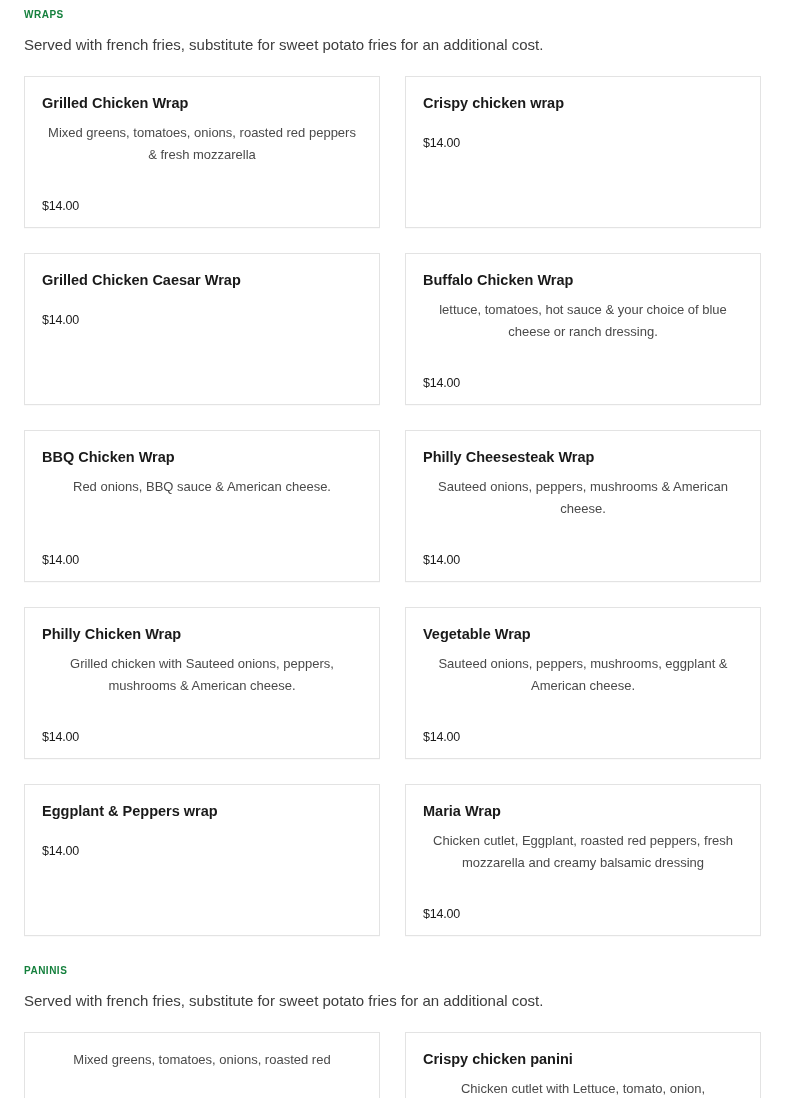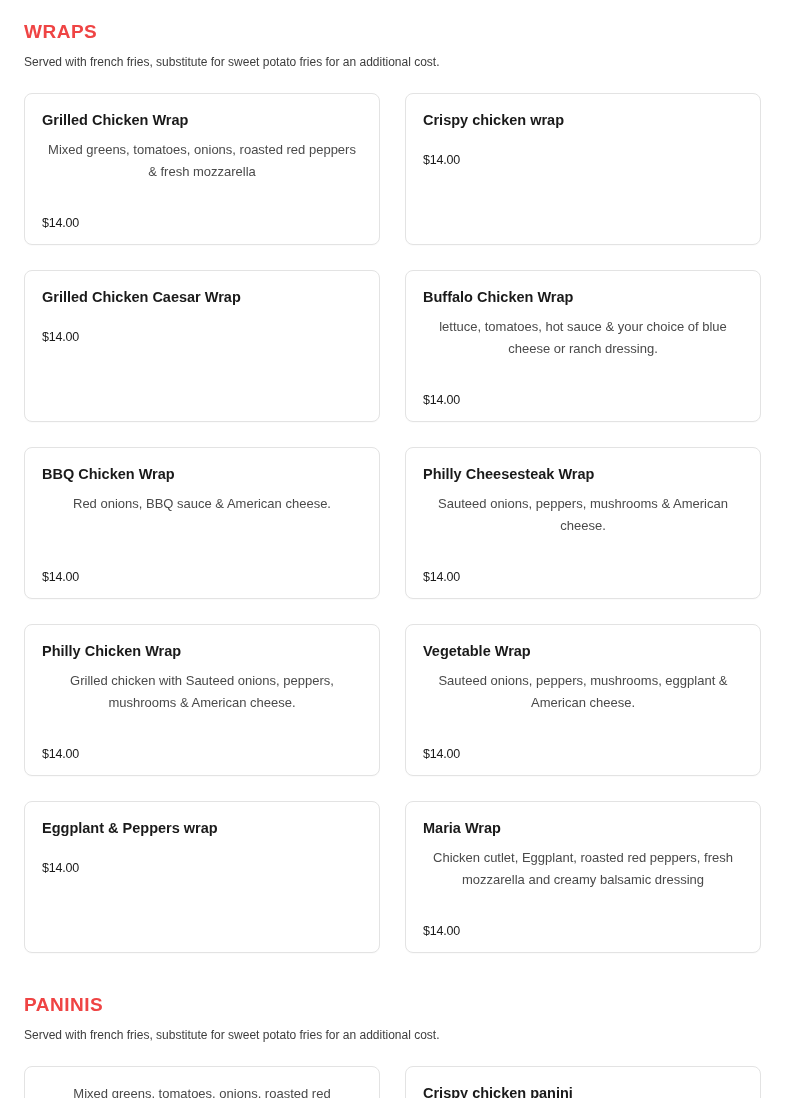--- a/index.html
+++ b/index.html
@@ -11,45 +11,45 @@
     height: 1098px;
     overflow: hidden;
     font-family: "Liberation Sans", sans-serif;
   }
   .page {
     width: 785px;
     padding: 0 24px;
     position: relative;
   }
   .section-title {
-    font-size: 19px;
+    font-size: 10px;
     font-weight: bold;
     letter-spacing: 0.5px;
-    color: #ef4444;
+    color: #15803d;
     margin: 0;
-    padding-top: 23px;
+    padding-top: 6px;
     line-height: 18px;
   }
   .section-desc {
-    font-size: 12px;
+    font-size: 15px;
     color: #3d3d3d;
     margin: 12px 0 0 0;
     line-height: 18px;
   }
   .grid {
     display: flex;
     flex-wrap: wrap;
     gap: 25px 25px;
     margin-top: 22px;
   }
   .card {
     width: 356px;
     min-height: 152px;
     border: 1px solid #e3e3e3;
-    border-radius: 8px;
+    border-radius: 0;
     background: #fff;
     padding: 16px 17px 14px 17px;
     display: flex;
     flex-direction: column;
     box-shadow: 0 1px 1px rgba(0,0,0,0.02);
   }
   .card-title {
     font-size: 14.5px;
     font-weight: bold;
     color: #1a1a1a;

